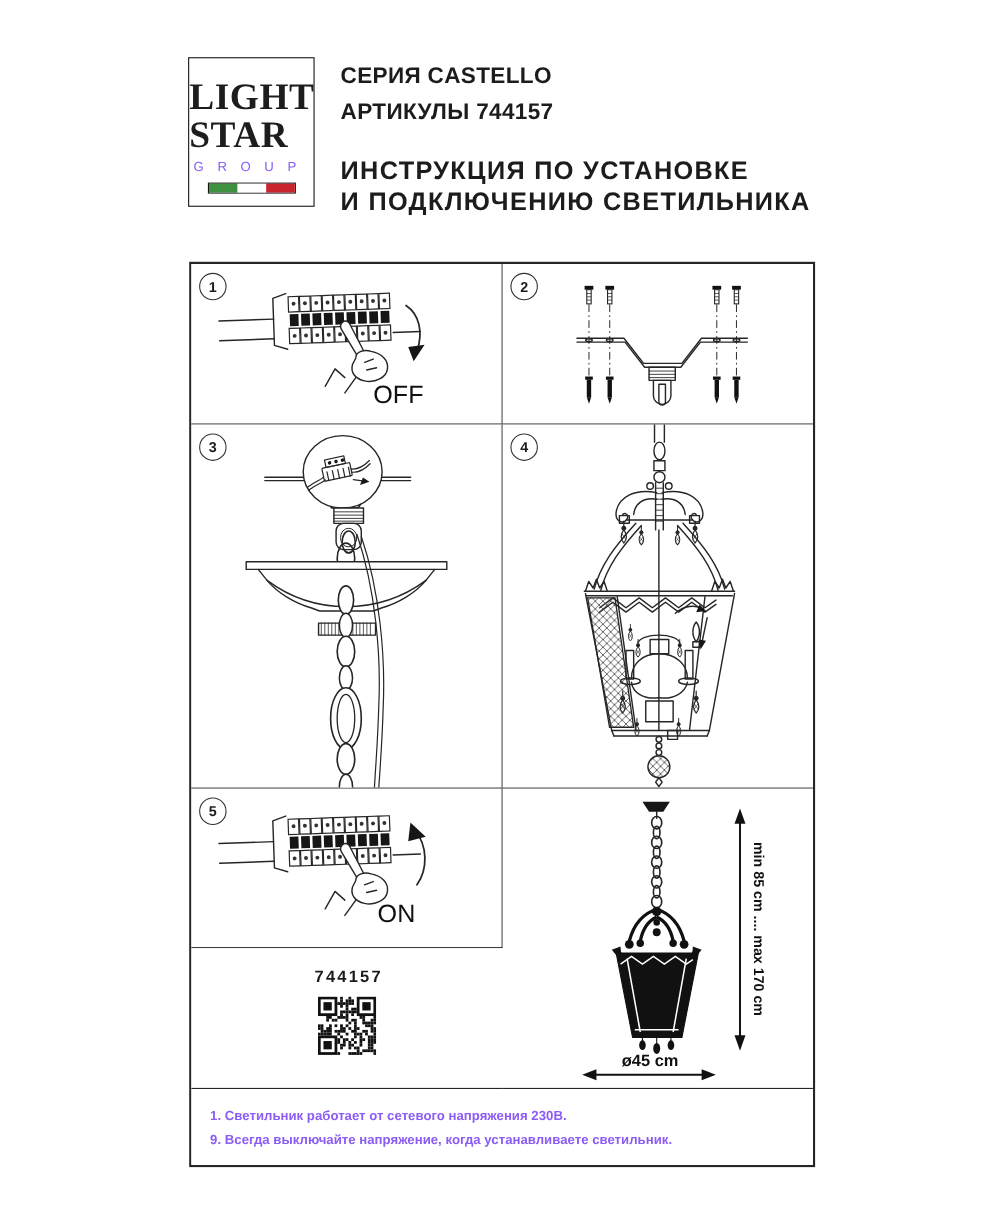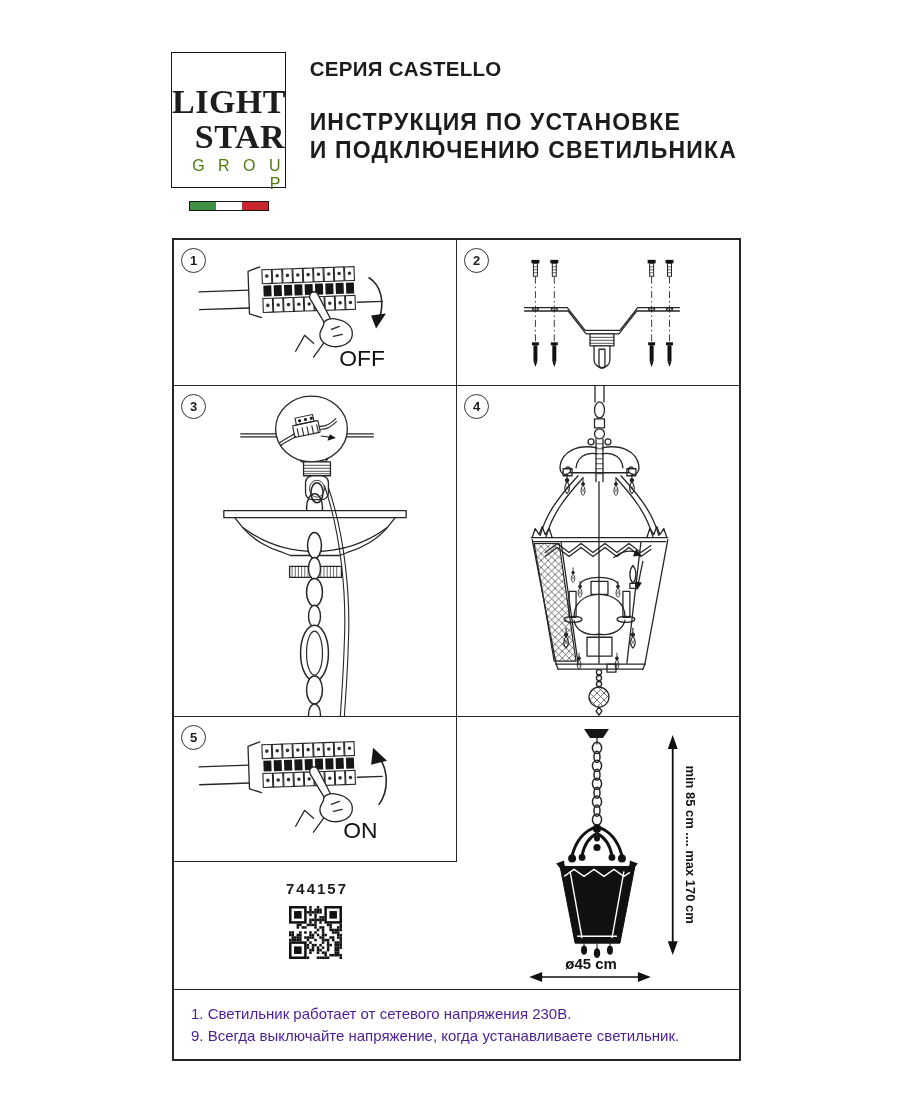--- a/index.html
+++ b/index.html
@@ -1,21 +1,21 @@
 <!DOCTYPE html>
 <html><head>
 <meta charset="utf-8">
 <style>
   html,body{margin:0;padding:0;background:#fff;}
   body{width:909px;height:1100px;position:relative;font-family:"Liberation Sans",sans-serif;color:#1c1c1c;overflow:hidden;}
   .abs{position:absolute;}
   
-  .logo-box{left:171px;top:52px;width:115px;height:136px;border:1.6px solid #161616;box-sizing:border-box;text-align:right;padding-top:31px;background:#fff;}
+  .logo-box{left:171px;top:52px;width:115px;height:136px;border:1.6px solid #161616;box-sizing:border-box;text-align:left;padding-top:18px;background:#fff;}
   .logo-word{font-family:"Liberation Serif",serif;font-weight:700;font-size:34px;line-height:35px;letter-spacing:0.5px;color:#1d1d1f;}
-  .logo-group{font-size:16px;letter-spacing:4.5px;margin-top:3px;color:#4d7c0f;padding-left:4px;}
+  .logo-group{font-size:12px;letter-spacing:4.5px;margin-top:3px;color:#8b5cf6;padding-left:4px;}
   .flag{width:78px;height:8px;margin:8px auto 0;border:1px solid #161616;display:flex;}
   .flag div{flex:1;height:100%;}
   
   .hdr{right:172px;top:52px;text-align:left;white-space:nowrap;}
   .hdr-line1{font-size:20.5px;font-weight:700;line-height:33px;letter-spacing:0.3px;}
   .hdr-title{font-size:23px;font-weight:700;line-height:28px;letter-spacing:1.2px;margin-top:23px;}
   .hdr-title div{letter-spacing:1.2px;}
   
   .grid{left:172px;top:238px;width:565px;height:819px;border:2px solid #262626;box-sizing:content-box;background:#fff;}
   .cell{position:absolute;box-sizing:border-box;background:#fff;}
@@ -26,38 +26,39 @@
   
   .ln{fill:none;stroke:#262626;stroke-width:1.3;stroke-linecap:round;stroke-linejoin:round;}
   .fw{fill:#fff;stroke:#262626;stroke-width:1.3;stroke-linejoin:round;}
   .fb{fill:#161616;stroke:none;}
   .svgtxt{fill:#111;font-weight:500;font-family:"Liberation Sans",sans-serif;}
   .dimtxt{fill:#111;font-weight:700;font-family:"Liberation Sans",sans-serif;}
   
   .qr-label{position:absolute;left:0;top:18px;width:100%;text-align:center;font-size:15px;font-weight:700;letter-spacing:2px;}
   #qr-code{position:absolute;left:115px;top:44px;width:53px;height:53px;}
   
-  .notes{padding:13px 10px 0 17px;font-size:15px;line-height:22px;color:#4c1d95;}
+  .notes{padding:13px 10px 0 17px;font-size:12px;line-height:22px;color:#8b5cf6;font-weight:bold;}
 </style>
 </head>
 <body>
 
 <div class="abs logo-box">
   <div class="logo-word">LIGHT</div>
   <div class="logo-word">STAR</div>
   <div class="logo-group">G R O U P</div>
   <div class="flag">
     <div style="background:#3d9140"></div>
     <div style="background:#ffffff"></div>
     <div style="background:#c9252d"></div>
   </div>
 </div>
 
 <div class="abs hdr">
   <div class="hdr-line1">СЕРИЯ CASTELLO</div>
+  <div class="hdr-line1">АРТИКУЛЫ 744157</div>
   <div class="hdr-title">
     <div>ИНСТРУКЦИЯ ПО УСТАНОВКЕ</div>
     <div>И ПОДКЛЮЧЕНИЮ СВЕТИЛЬНИКА</div>
   </div>
 </div>
 
 <div class="abs grid">
 
   <div class="cell b-r b-b" style="left:0;top:0;width:283px;height:146px;">
     <div class="badge">1</div>

